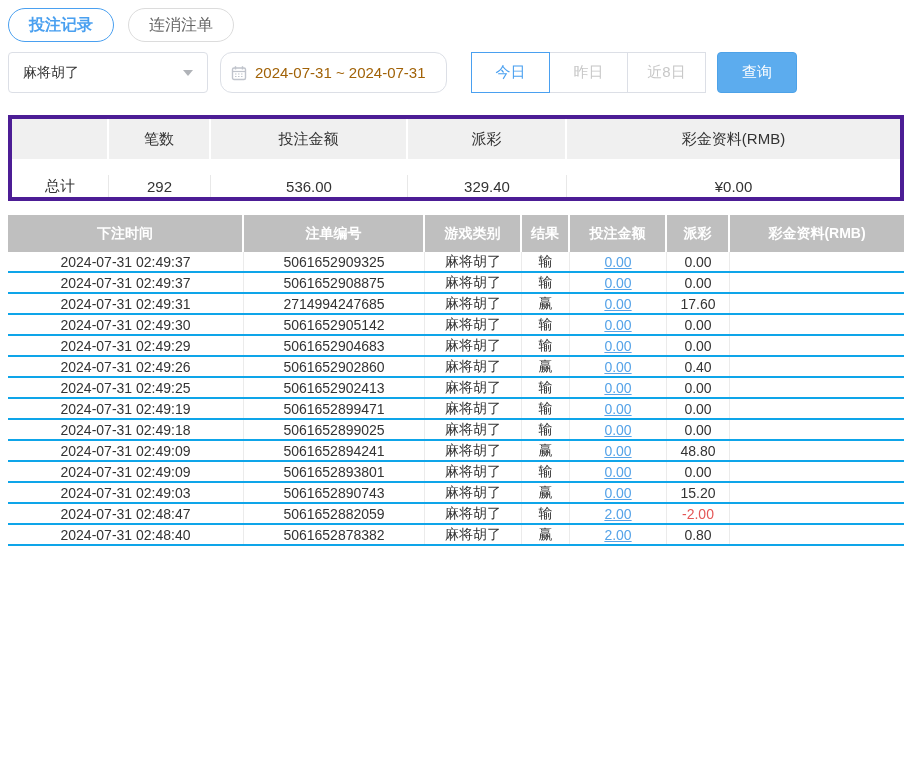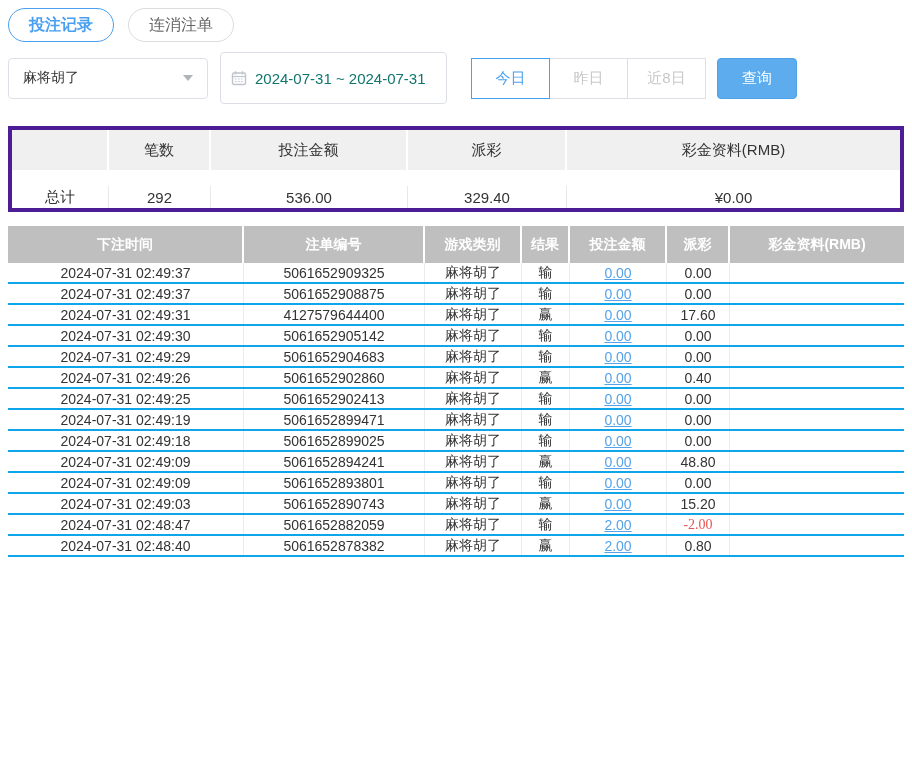--- a/index.html
+++ b/index.html
@@ -12,22 +12,22 @@
   .tab { height:34px; padding:0 20px; display:flex; align-items:center; justify-content:center;
     border:1px solid #dcdcdc; border-radius:17px; background:#fff; font-size:16px; color:#666; cursor:pointer; }
   .tab.active { border-color:#4aa0f0; color:#4aa0f0; font-weight:bold; }
 
   
   .filters { display:flex; align-items:center; margin-bottom:22px; }
   .select-box { width:200px; height:41px; border:1px solid #dcdfe6; border-radius:4px;
     display:flex; align-items:center; justify-content:space-between; padding:0 14px; font-size:14px; cursor:pointer; }
   .chevron { width:0; height:0; border-left:5px solid transparent; border-right:5px solid transparent;
     border-top:6px solid #b0b3b8; }
-  .date-box { width:227px; height:52px; border:1px solid #dcdfe6; border-radius:4px; margin-left:12px;
-    display:flex; align-items:center; padding:0 10px; font-size:15px; color:#0f766e; cursor:pointer; }
+  .date-box { width:227px; height:41px; border:1px solid #dcdfe6; border-radius:12px; margin-left:12px;
+    display:flex; align-items:center; padding:0 10px; font-size:15px; color:#a16207; cursor:pointer; }
   .cal-icon { margin-right:8px; display:inline-flex; }
   .btn-group { display:flex; margin-left:24px; }
   .qbtn { width:79px; height:41px; background:#fff; border:1px solid #dcdfe6; font-size:15px;
     display:flex; align-items:center; justify-content:center; color:#c8c8c8; cursor:pointer; }
   .qbtn + .qbtn { margin-left:-1px; }
   .qbtn.active { border-color:#4aa0f0; color:#4aa0f0; position:relative; z-index:2; }
   .query-btn { width:80px; height:41px; margin-left:11px; background:#5cacee; border:1px solid #4da2e8;
     border-radius:4px; color:#fff; font-size:15px; display:flex; align-items:center; justify-content:center; cursor:pointer; }
 
   
@@ -45,21 +45,21 @@
   .bet-table { width:896px; }
   .bt-head { display:flex; height:37px; background:#bfbfbf; }
   .bt-head .cell { color:#fff; font-size:14px; font-weight:bold; border-right:2px solid #fff; }
   .bt-head .cell:last-child { border-right:none; }
   .bt-row { display:flex; height:21px; background:#fff; border-bottom:2px solid #0ea5e9; }
   .bt-row .cell { font-size:14px; border-right:1px solid #ebebeb; }
   .bt-row .cell:last-child { border-right:none; }
   .c-time{width:236px;} .c-order{width:181px;} .c-game{width:97px;} .c-result{width:48px;}
   .c-bet{width:97px;} .c-payout{width:63px;} .c-bonus{flex:1;}
   .bet-link { color:#55a3e8; text-decoration:underline; cursor:pointer; }
-  .neg { color:#e45656;font-family:Liberation Serif, serif; }
+  .neg { color:#e45656; }
 </style>
 </head>
 <body>
 
 <div class="page">
 
   <div class="tabs">
     <div class="tab active">投注记录</div>
     <div class="tab">连消注单</div>
   </div>
@@ -138,21 +138,21 @@
           <div class="cell c-result">输</div>
           <div class="cell c-bet">
             <span class="bet-link">0.00</span>
           </div>
           <div class="cell c-payout">0.00</div>
           <div class="cell c-bonus"></div>
         </div>
 
         <div class="bt-row">
           <div class="cell c-time">2024-07-31 02:49:31</div>
-          <div class="cell c-order">4127579644400</div>
+          <div class="cell c-order">2714994247685</div>
           <div class="cell c-game">麻将胡了</div>
           <div class="cell c-result">赢</div>
           <div class="cell c-bet">
             <span class="bet-link">0.00</span>
           </div>
           <div class="cell c-payout">17.60</div>
           <div class="cell c-bonus"></div>
         </div>
 
         <div class="bt-row">

